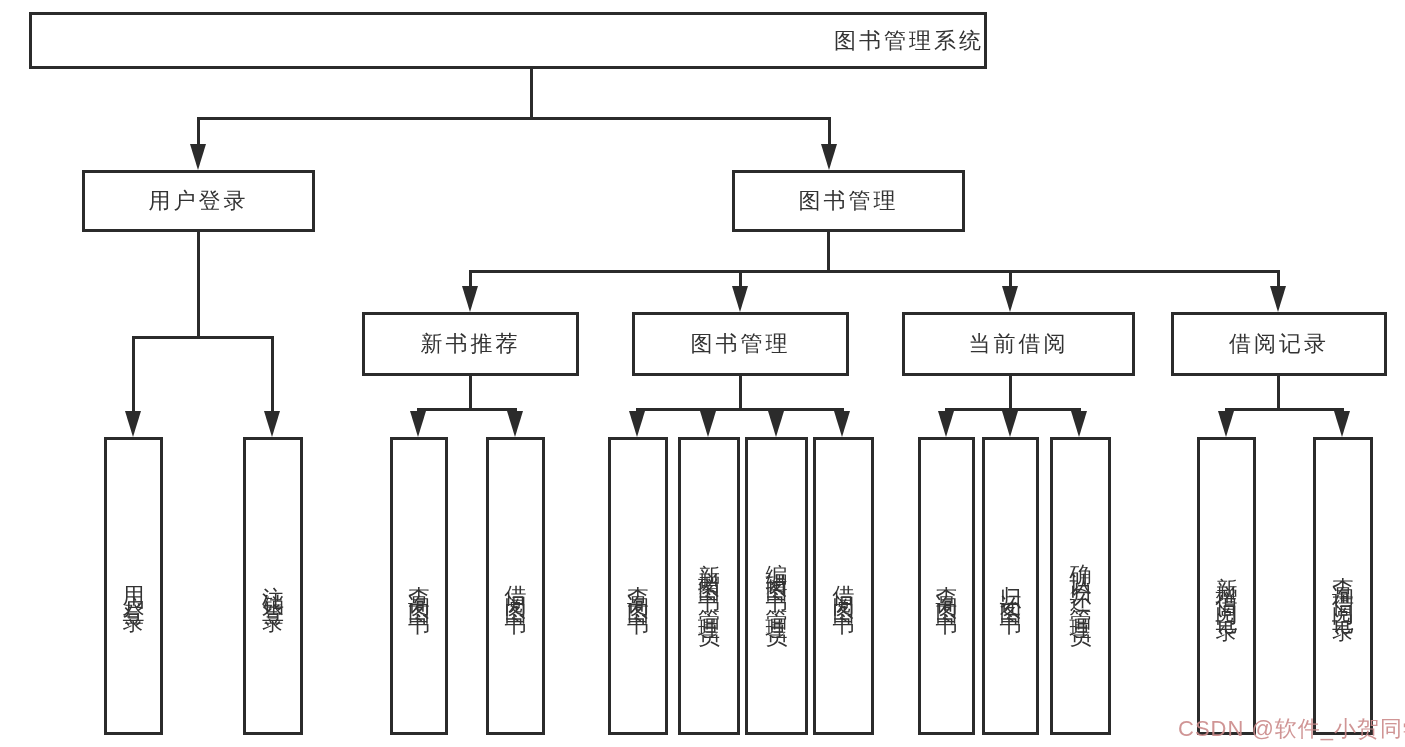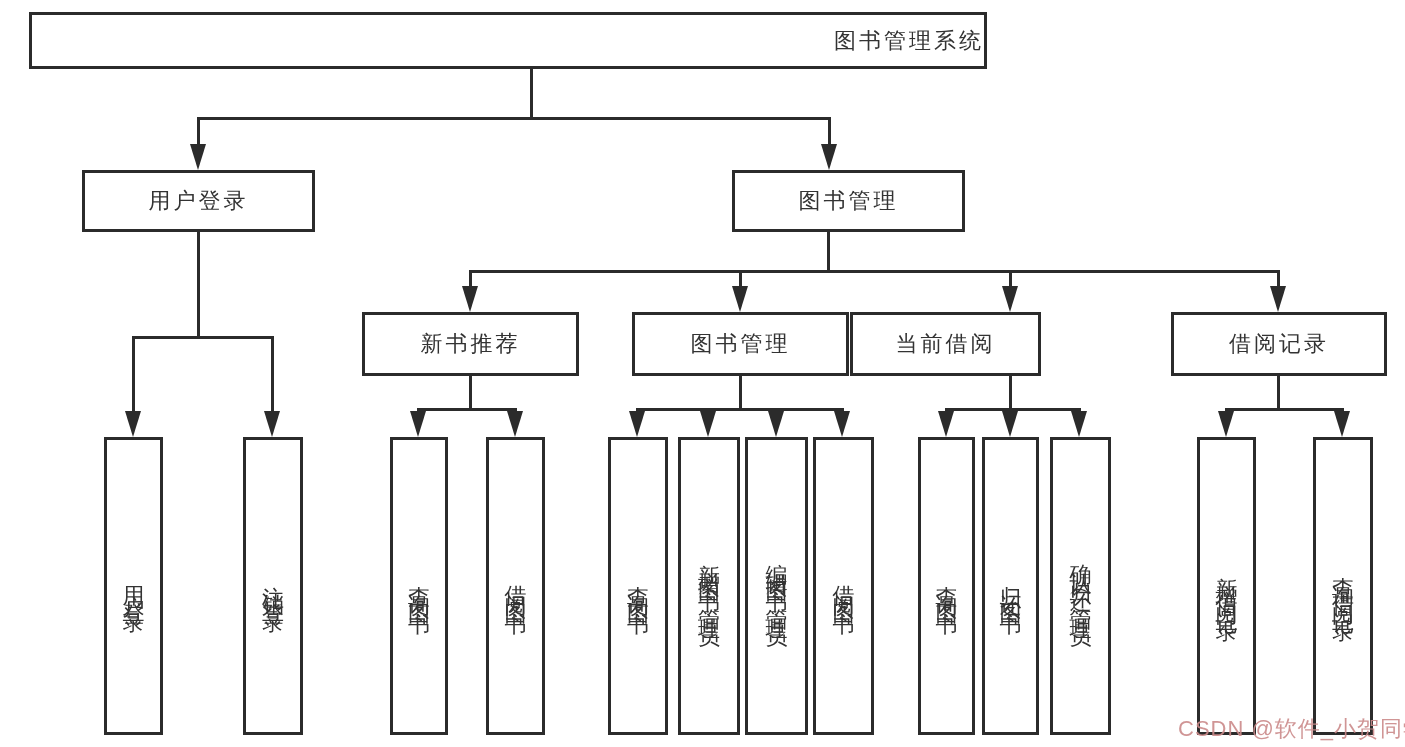--- a/index.html
+++ b/index.html
@@ -109,21 +109,21 @@
   <div class="arrowhead" style="left:1002px; top:286px;"></div>
   <div class="vline" style="left:1277px; top:270px; height:16px;"></div>
   <div class="arrowhead" style="left:1270px; top:286px;"></div>
 
   <div class="box" style="left:362px; top:312px; width:217px; height:64px;">
     <span class="hlabel">新书推荐</span>
   </div>
   <div class="box" style="left:632px; top:312px; width:217px; height:64px;">
     <span class="hlabel">图书管理</span>
   </div>
-  <div class="box" style="left:850px; top:312px; width:191px; height:64px;">
+  <div class="box" style="left:902px; top:312px; width:233px; height:64px;">
     <span class="hlabel">当前借阅</span>
   </div>
   <div class="box" style="left:1171px; top:312px; width:216px; height:64px;">
     <span class="hlabel">借阅记录</span>
   </div>
 
   <div class="vline" style="left:469px; top:376px; height:32px;"></div>
   <div class="hline" style="left:417px; top:408px; width:100px;"></div>
   <div class="vline" style="left:417px; top:408px; height:5px;"></div>
   <div class="arrowhead" style="left:410px; top:411px;"></div>

